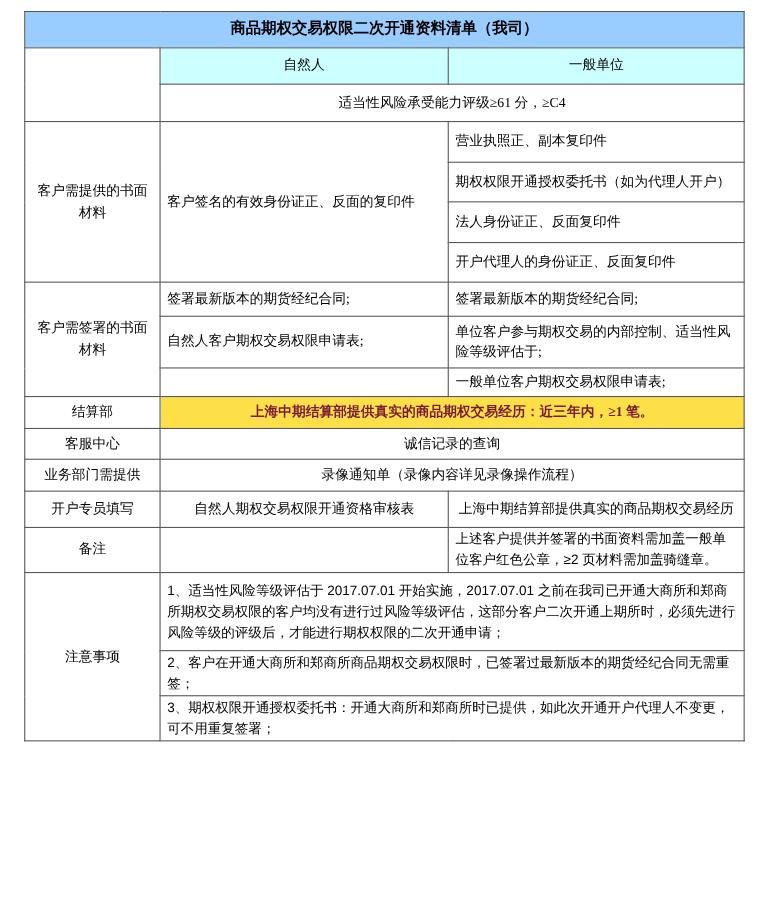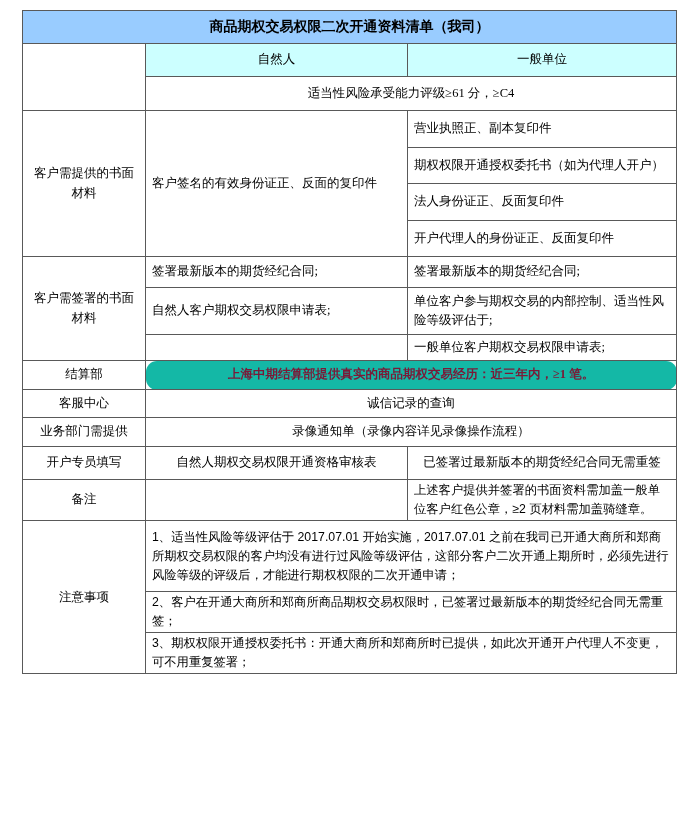--- a/index.html
+++ b/index.html
@@ -95,37 +95,37 @@
       <td class="left" style="height:44px">自然人客户期权交易权限申请表;</td>
       <td class="left">单位客户参与期权交易的内部控制、适当性风险等级评估于;</td>
     </tr>
     <tr>
       <td class="left" style="height:23px"></td>
       <td class="left">一般单位客户期权交易权限申请表;</td>
     </tr>
 
     <tr>
       <td class="center" style="height:26px">结算部</td>
-      <td colspan="2" class="highlight-cell" style="background-color: #14b8a6; color: rgb(122, 26, 56); border-radius: 11px;">上海中期结算部提供真实的商品期权交易经历：近三年内，≥1 笔。</td>
+      <td colspan="2" class="highlight-cell" style="background-color: #fde047; color: rgb(122, 26, 56);">上海中期结算部提供真实的商品期权交易经历：近三年内，≥1 笔。</td>
     </tr>
 
     <tr>
       <td class="center" style="height:25px">客服中心</td>
       <td colspan="2" class="center">诚信记录的查询</td>
     </tr>
 
     <tr>
       <td class="center" style="height:26px">业务部门需提供</td>
       <td colspan="2" class="center">录像通知单（录像内容详见录像操作流程）</td>
     </tr>
 
     <tr>
       <td class="center" style="height:30px">开户专员填写</td>
       <td class="center">自然人期权交易权限开通资格审核表</td>
-      <td class="center">已签署过最新版本的期货经纪合同无需重签</td>
+      <td class="center">上海中期结算部提供真实的商品期权交易经历</td>
     </tr>
 
     <tr>
       <td class="center" style="height:38px">备注</td>
       <td class="left"></td>
       <td class="left hei">上述客户提供并签署的书面资料需加盖一般单位客户红色公章，≥2 页材料需加盖骑缝章。</td>
     </tr>
 
     <tr>
       <td rowspan="3" class="center">注意事项</td>

